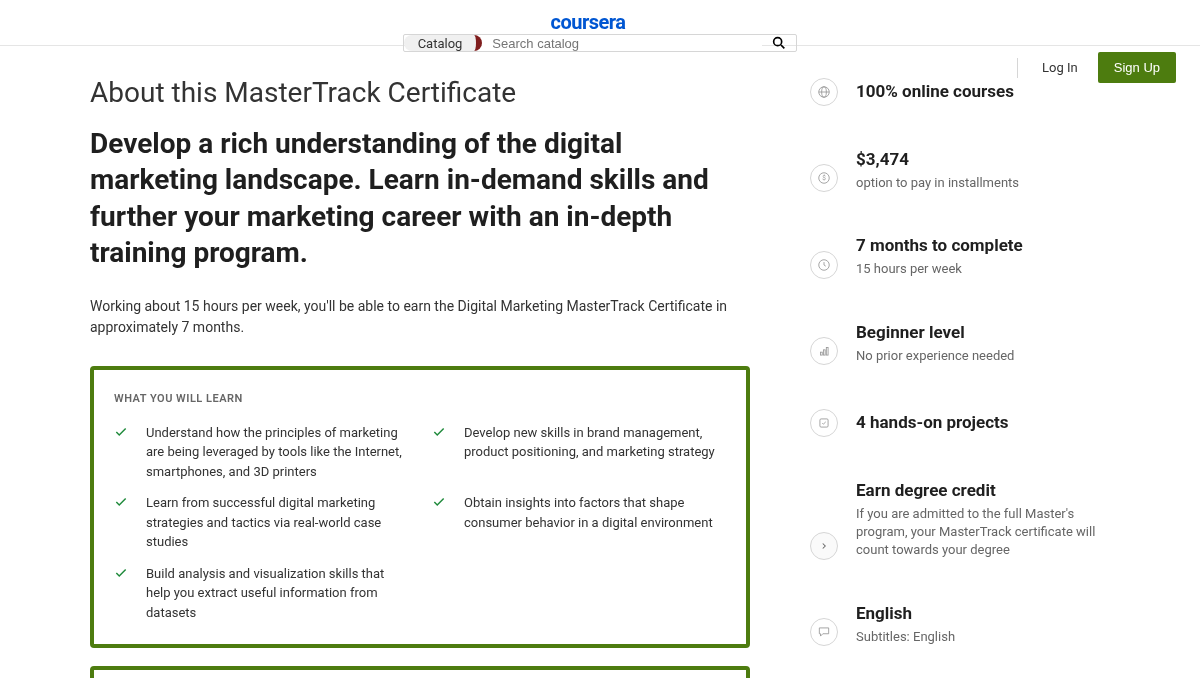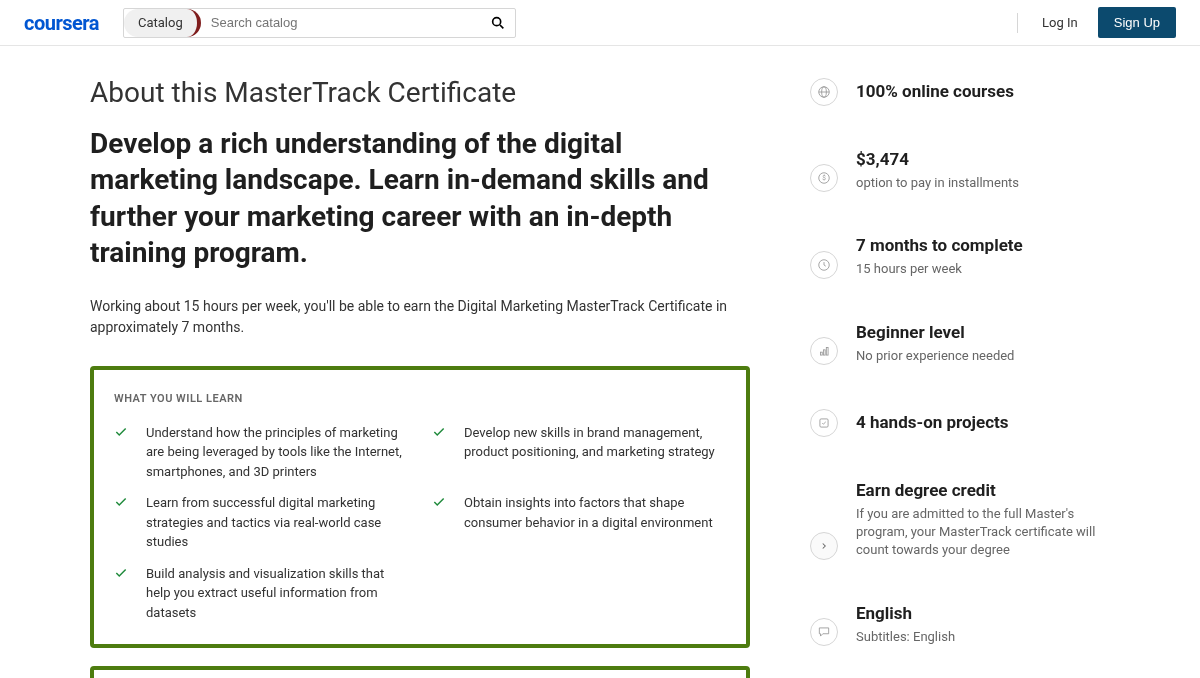--- a/index.html
+++ b/index.html
@@ -1,28 +1,28 @@
 <!DOCTYPE html>
 <html><head>
 <meta charset="utf-8">
 <style>
 * { margin: 0; padding: 0; box-sizing: border-box; }
 body { font-family: -apple-system, BlinkMacSystemFont, "Segoe UI", Roboto, Helvetica, Arial, sans-serif; color: #1f1f1f; background: #fff; }
 
 
-.header { display: flex; align-items: center; padding: 10px 24px; border-bottom: 1px solid #e5e5e5; height: 46px; }
+.header { display: flex; align-items: center; padding: 10px 24px; border-bottom: 1px solid #e5e5e5; height: 46px; flex-direction: column; }
 .logo { color: #0056d2; font-weight: 700; font-size: 20px; letter-spacing: -0.5px; margin-right: 24px; }
 .search-wrap { display: flex; align-items: center; border: 1px solid #d6d6d6; border-radius: 2px; height: 30px; }
-.catalog-btn { background: #f0f0f0; padding: 0 14px; height: 100%; display: flex; align-items: center; font-size: 13px; color: #333; border-right: 4px solid #7f1d1d; cursor: pointer; border-radius: 14px; }
+.catalog-btn { background: #f0f0f0; padding: 0 14px; height: 100%; display: flex; align-items: center; font-size: 13px; color: #333; border-right: 6px solid #7f1d1d; cursor: pointer; border-radius: 14px; }
 .search-input { border: none; outline: none; padding: 0 10px; font-size: 13px; width: 280px; height: 100%; }
 .search-btn { background: none; border: none; width: 34px; height: 100%; display: flex; align-items: center; justify-content: center; cursor: pointer; }
 .header-right { margin-left: auto; display: flex; align-items: center; gap: 4px; }
 .header-link { font-size: 13px; color: #333; padding: 8px 16px; text-decoration: none; cursor: pointer; }
 .header-divider { width: 1px; height: 20px; background: #d6d6d6; margin: 0 4px; }
-.signup-btn { background: #0c4a6e; color: #fff; padding: 8px 16px; font-size: 13px; border: none; border-radius: 2px; cursor: pointer; }
+.signup-btn { background: #4d7c0f; color: #fff; padding: 8px 16px; font-size: 13px; border: none; border-radius: 2px; cursor: pointer; }
 
 
 .container { max-width: 1020px; margin: 0 auto; padding: 30px 0; display: flex; gap: 60px; }
 .left-col { flex: 1; }
 .right-col { width: 300px; flex-shrink: 0; }
 
 .page-title { font-size: 28px; font-weight: 400; color: #333; margin-bottom: 17px; }
 .headline { font-size: 28px; font-weight: 700; line-height: 1.3; color: #1f1f1f; margin-bottom: 24px; }
 .subtext { font-size: 14px; color: #333; margin-bottom: 28px; line-height: 1.5; }
 

